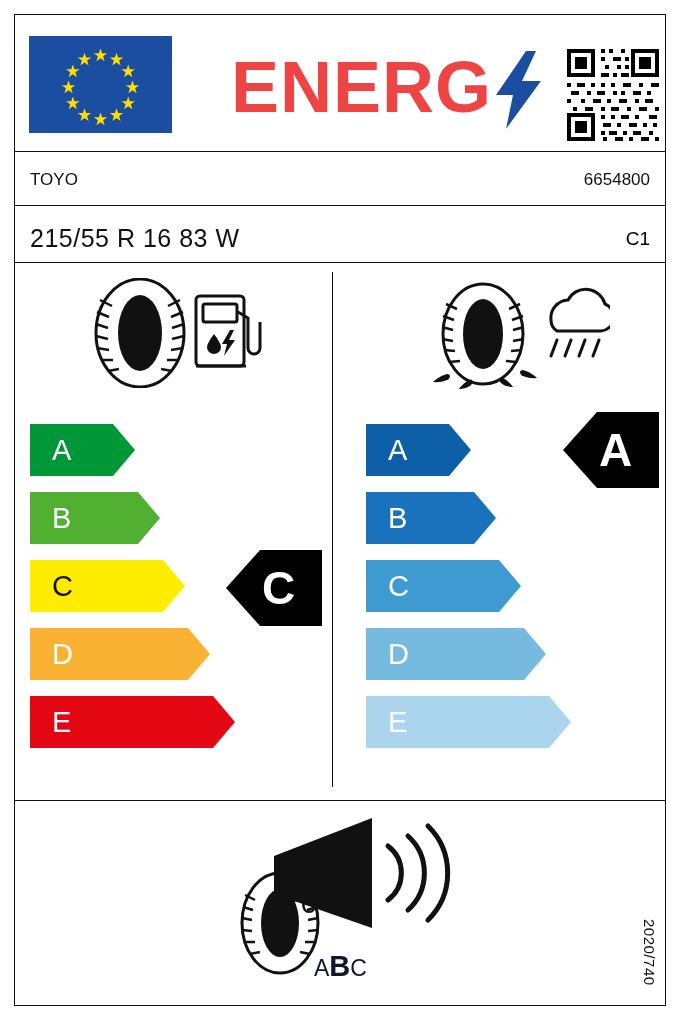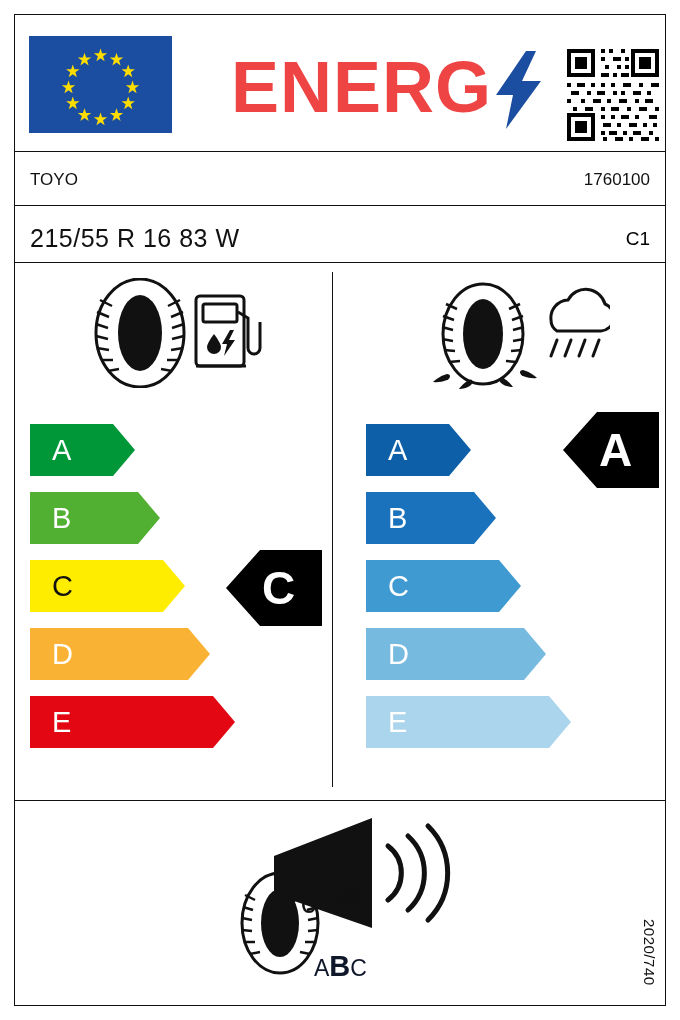--- a/index.html
+++ b/index.html
@@ -303,21 +303,21 @@
           <rect x="78" y="92" width="8" height="4"></rect>
             <rect x="92" y="92" width="4" height="4"></rect>
         </g>
       </svg>
     </div>
   </div>
 
   <div class="hline" style="left:15px; top:151px; width:650px;"></div>
 
   <div class="brand">TOYO</div>
-  <div class="model">1760100</div>
+  <div class="model">6654800</div>
 
   <div class="hline" style="left:15px; top:205px; width:650px;"></div>
 
   <div class="size">215/55 R 16 83 W</div>
   <div class="sizeclass">C1</div>
 
   <div class="hline" style="left:15px; top:262px; width:650px;"></div>
 
   <div class="vline" style="left:332px; top:272px; height:515px;"></div>
 

